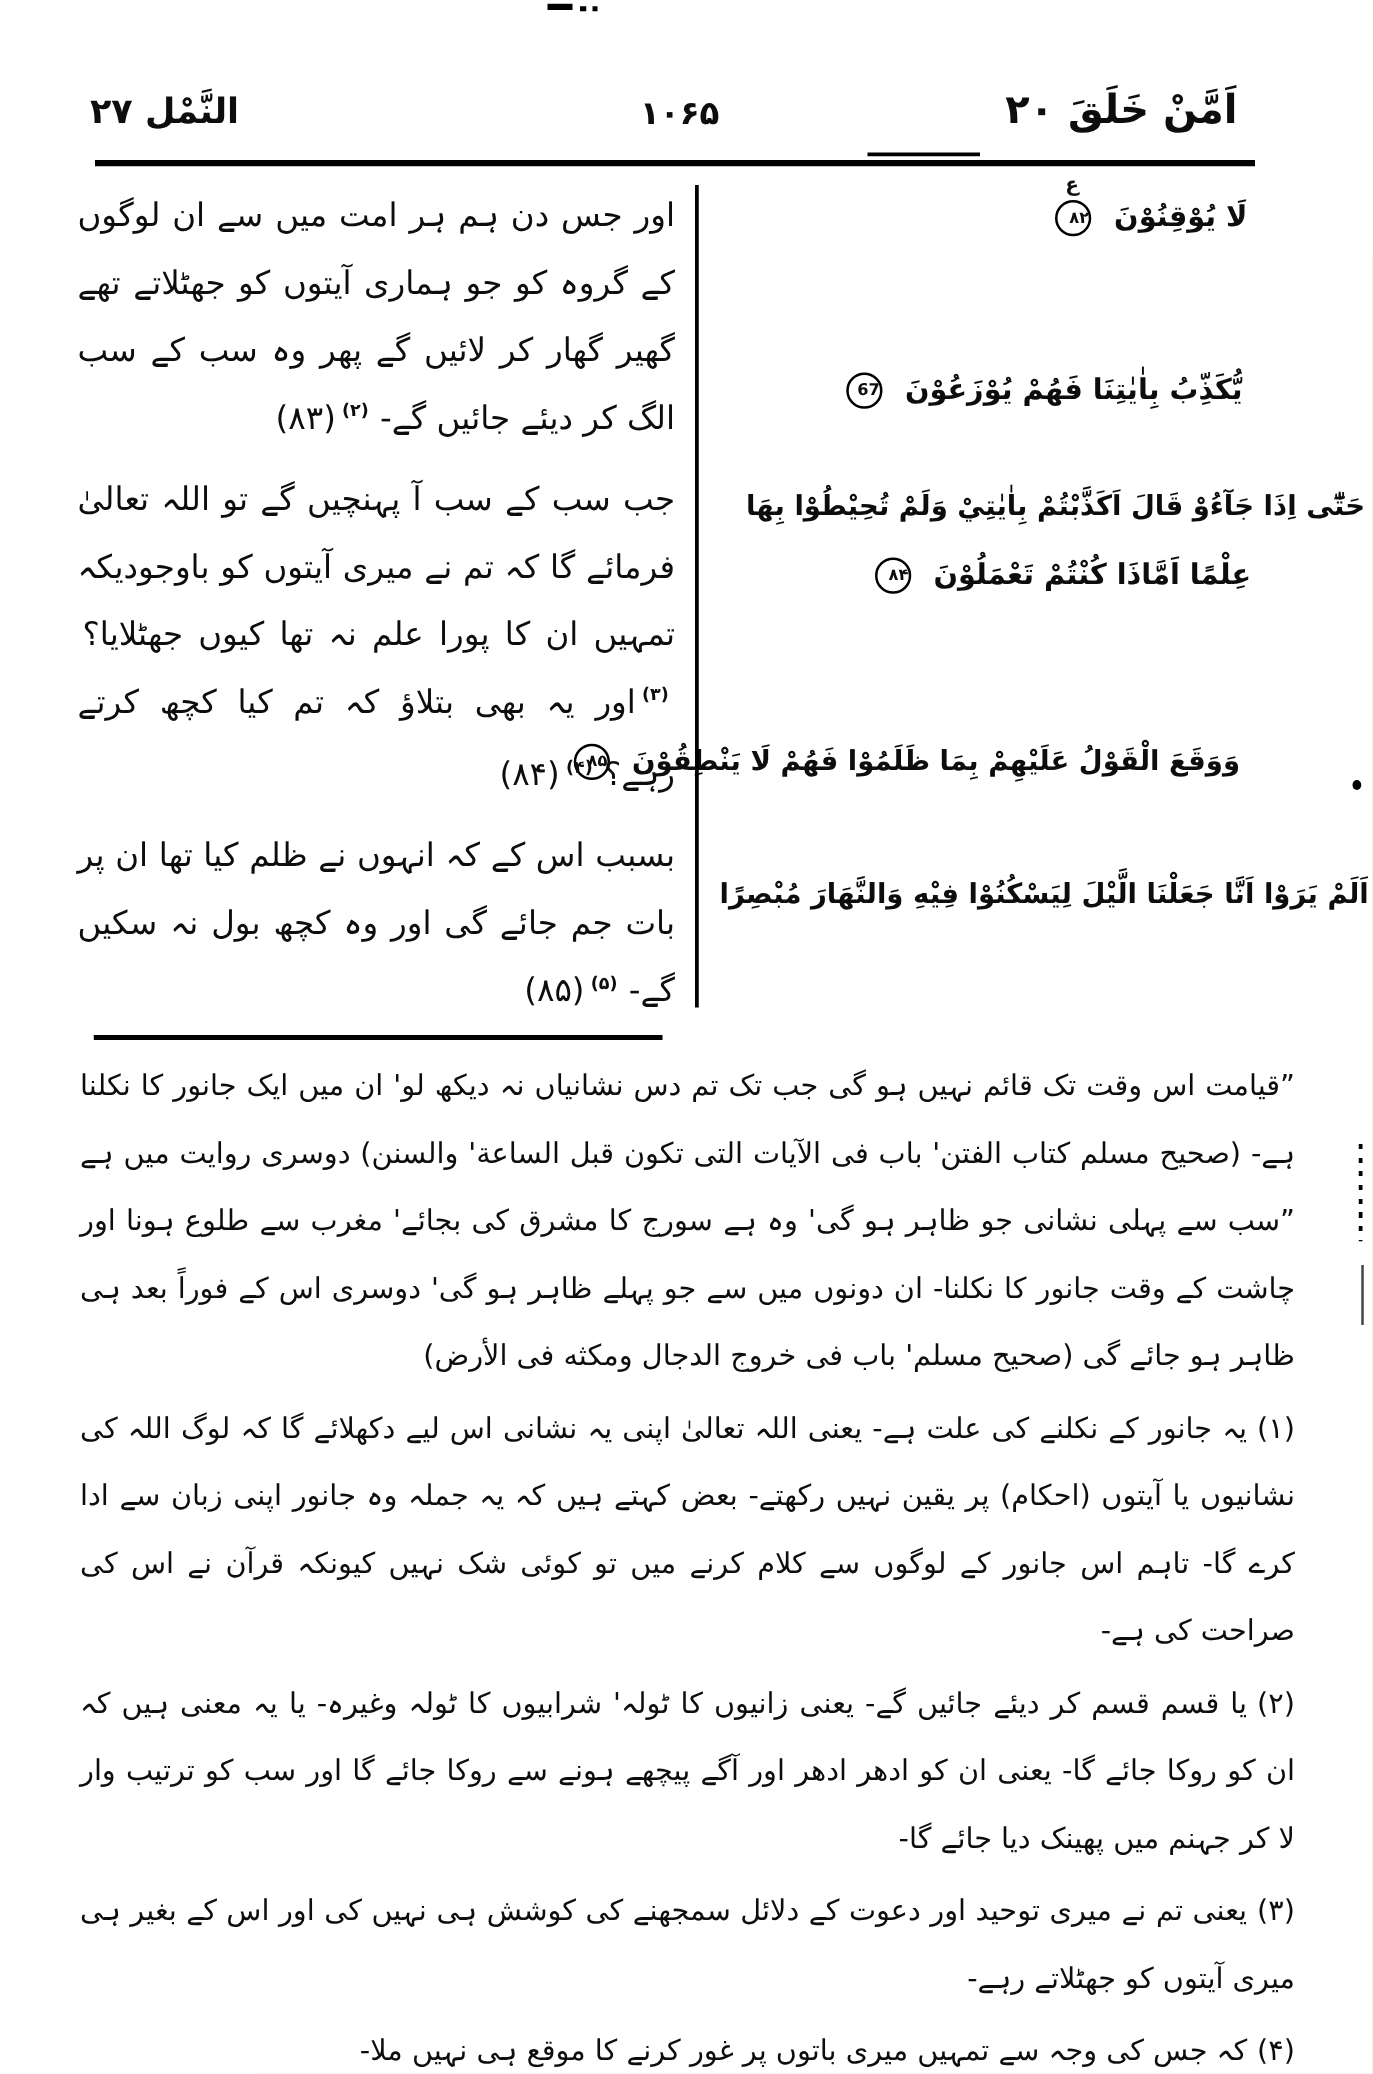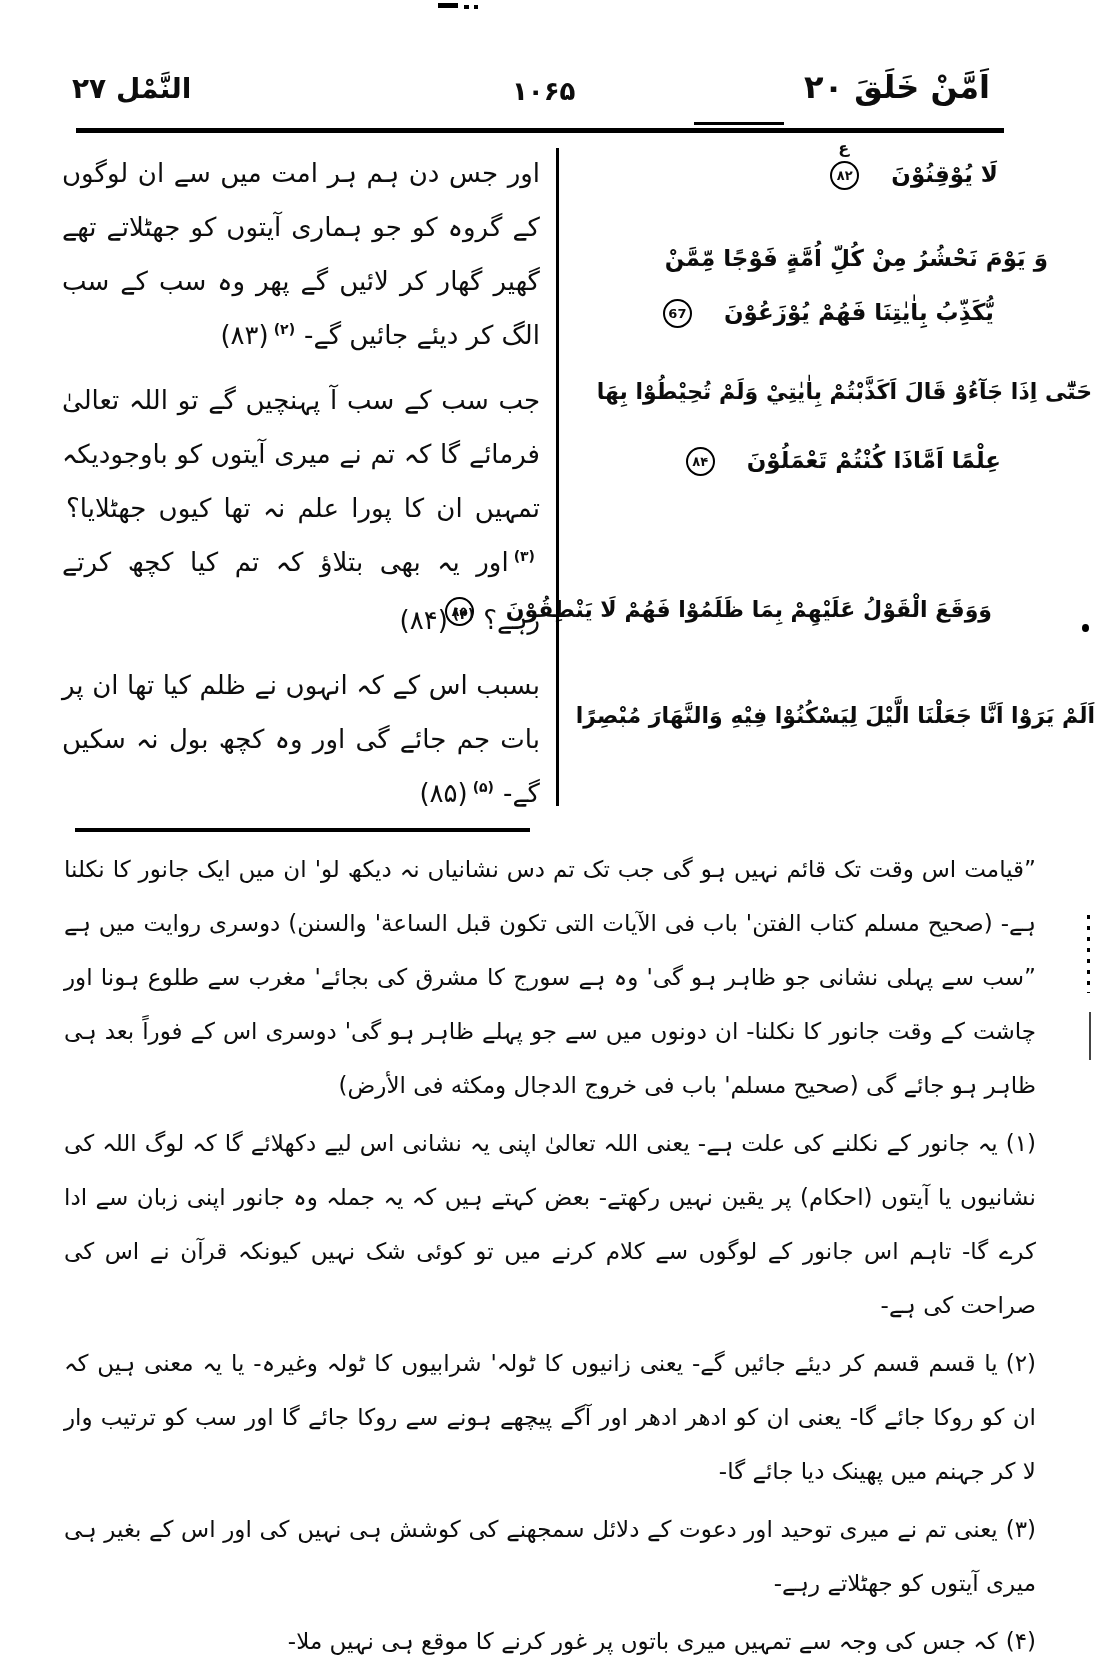--- a/index.html
+++ b/index.html
@@ -18,27 +18,27 @@
   .h-center{top:76px;left:512px;font-size:26px;letter-spacing:2px;}
   .h-left{top:72px;left:72px;font-size:28px;}
   .header-rule{position:absolute;top:128px;left:76px;width:928px;height:5px;background:#000;}
   .header-rule:after{content:"";position:absolute;top:-6px;right:220px;width:90px;height:3px;background:#000;}
   
   .quran-col{position:absolute;top:140px;left:557px;right:0;height:680px;}
   .qline{position:absolute;white-space:nowrap;direction:rtl;font-weight:bold;font-size:23px;line-height:40px;}
   .q1{top:14px;right:100px;}
   .q2{top:98px;right:50px;}
   .q3{top:152px;right:104px;}
-  .q4{top:232px;right:6px;font-size:22px;text-align:right;}
+  .q4{top:246px;right:6px;font-size:22px;text-align:right;}
   .q5{top:300px;right:97px;}
   .q6{top:450px;right:106px;font-size:22px;}
   .q7{top:556px;right:3px;font-size:22px;}
   .ayah{display:inline-block;width:25px;height:25px;line-height:25px;border:2px solid #000;
-        border-radius:50%;font-size:13px;font-weight:bold;text-align:center;vertical-align:middle;
-        margin:0 24px 0 2px;}
+        border-radius:50%;font-size:13px;font-weight:bold;text-align:right;vertical-align:middle;
+        margin:0 10px 0 2px;}
   .ruku{position:absolute;top:-26px;left:10px;font-size:16px;font-weight:bold;}
   
   .col-divider{position:absolute;top:148px;left:556px;width:3px;height:658px;background:#000;}
   
   .urdu-col{position:absolute;top:146px;left:62px;width:478px;direction:rtl;
             font-size:26px;line-height:54px;text-align:justify;}
   .urdu-col p{margin:0 0 7px 0;}
   .run{margin-left:4px;}
   .fnref{font-size:14px;position:relative;top:-10px;margin:0 5px;font-weight:bold;}
   
@@ -73,23 +73,20 @@
   <div class="hdr h-right">اَمَّنْ خَلَقَ ۲۰</div>
   <div class="hdr h-center">۱۰۶۵</div>
   <div class="hdr h-left">النَّمْل ۲۷</div>
   <div class="header-rule"></div>
 
   <section class="quran-col">
     <div class="qline q1">
       <span class="ruku">ع</span>
       <span>لَا يُوْقِنُوْنَ</span>
       <span class="ayah">۸۲</span>
-    </div>
-    <div class="qline q2">
-      <span>وَ يَوْمَ نَحْشُرُ مِنْ كُلِّ اُمَّةٍ فَوْجًا مِّمَّنْ</span>
     </div>
     <div class="qline q3">
       <span>يُّكَذِّبُ بِاٰيٰتِنَا فَهُمْ يُوْزَعُوْنَ</span>
       <span class="ayah">67</span>
     </div>
     <div class="qline q4">
       <span>حَتّٰٓى اِذَا جَآءُوْ قَالَ اَكَذَّبْتُمْ بِاٰيٰتِيْ وَلَمْ تُحِيْطُوْا بِهَا</span>
     </div>
     <div class="qline q5">
       <span>عِلْمًا اَمَّاذَا كُنْتُمْ تَعْمَلُوْنَ</span>

